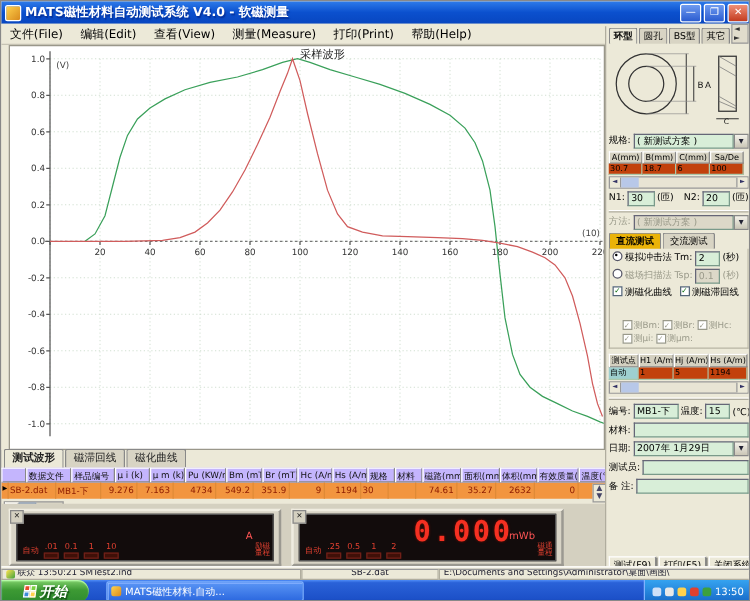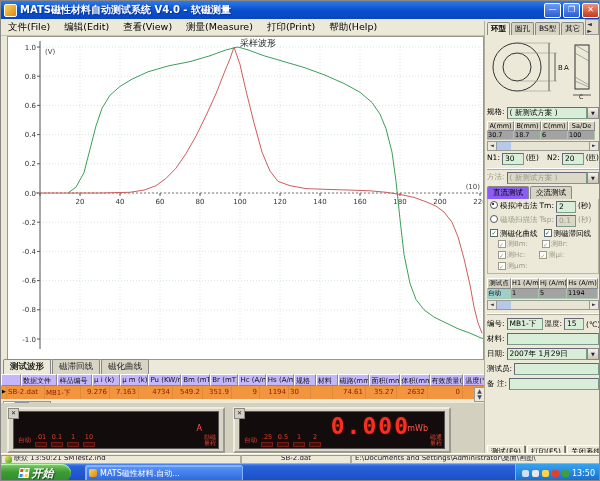--- a/index.html
+++ b/index.html
@@ -51,37 +51,37 @@
   .stabarrows{margin-left:auto;font-size:6px;color:#333;border:1px solid #999;background:#e0dccc;padding:0 1px;}
   .diagram{height:64px;margin-top:2px;}
   .prow{display:flex;align-items:flex-start;font-size:7.5px;margin-top:2px;gap:2px;white-space:nowrap;}
   .gfield{background:#D8EED8;border:1px solid #7a9a8a;border-top-color:#667;border-left-color:#667;font-size:7.5px;padding:0 2px;height:10px;line-height:10px;overflow:hidden;}
   .drop{display:flex;align-items:stretch;flex:1;}
   .drop .gfield{flex:1;}
   .droparrow{width:10px;background:linear-gradient(#f4f2ea,#cac6b6);border:1px solid #888;font-size:5px;line-height:10px;text-align:center;color:#223;}
   .dtable{margin-top:2px;}
   .dhead,.drow2{display:flex;}
   .dhead .hc2{width:27px;background:#D4D0C0;border:1px solid #fff;border-right-color:#888;border-bottom-color:#888;font-size:6.5px;text-align:center;box-sizing:border-box;overflow:hidden;white-space:nowrap;}
-  .drow2 .dc2{width:27px;background:#a3a3a3;border-right:1px solid #aac8aa;border-bottom:1px solid #aac8aa;font-size:6.5px;box-sizing:border-box;overflow:hidden;padding-left:1px;white-space:nowrap;}
+  .drow2 .dc2{width:27px;background:#c2410c;border-right:1px solid #aac8aa;border-bottom:1px solid #aac8aa;font-size:6.5px;box-sizing:border-box;overflow:hidden;padding-left:1px;white-space:nowrap;}
   .pscroll{height:8px;background:#e8e4d4;border:1px solid #999;display:flex;font-size:5px;line-height:7px;color:#336;margin-top:1px;}
   .pscroll .ar{width:8px;text-align:center;background:#ECE9D8;border-right:1px solid #999;}
   .pscroll .ar.r{margin-left:auto;border-left:1px solid #999;border-right:none;}
   .pscroll .th{width:14px;background:#b8c8e8;}
   .sep{border-top:1px solid #fff;border-bottom:1px solid #b0ad9e;margin:3px 0 2px;}
   .ttabs{display:flex;align-items:flex-end;height:12px;margin-top:3px;}
   .ttab{font-size:7.5px;padding:1px 5px;border:1px solid #888;border-bottom:none;border-radius:2px 2px 0 0;background:#d8d4c4;margin-right:1px;white-space:nowrap;}
-  .ttab.active{background:#8b5cf6;font-weight:normal;}
+  .ttab.active{background:#eab308;font-weight:bold;}
   .optbox{border:1px solid #b8b5a4;border-top:none;padding:2px 1px 2px 2px;}
   .radio{width:6px;height:6px;border:1px solid #556;border-radius:50%;background:#fff;display:inline-block;position:relative;flex:none;}
   .radio.sel:after{content:"";position:absolute;left:1px;top:1px;width:2px;height:2px;border-radius:50%;background:#000;}
   .cbx{width:6px;height:6px;border:1px solid #567;background:#fff;display:inline-block;font-size:6px;line-height:5px;color:#060;flex:none;text-align:center;}
   .dis{color:#9a9a8a;}
   .dis .cbx{color:#9a9a8a;border-color:#9a9a8a;}
   .dis .gfield{background:#dcd8c8;color:#9a9a8a;}
-  .subchecks{font-size:7px;margin:0 0 0 8px;display:flex;flex-wrap:wrap;gap:1px 14px;}
+  .subchecks{font-size:7px;margin:16px 0 0 8px;display:flex;flex-wrap:wrap;gap:1px 2px;}
   .subchecks span{display:flex;align-items:center;gap:1px;}
   .fieldrow{display:flex;align-items:center;font-size:7.5px;margin-top:3px;gap:2px;white-space:nowrap;}
   .fieldrow .gfield{flex:1;}
   .btnrow{position:absolute;left:486px;top:444px;display:flex;gap:2px;}
   .btn{font-size:7.5px;padding:1px 3px;background:#ECE9D8;border:1px solid #888;border-top-color:#fff;border-left-color:#fff;box-shadow:1px 1px 0 #666;white-space:nowrap;}
   
   .statusbar{position:absolute;left:0;top:452px;width:600px;height:11px;background:#ECE9D8;border-top:1px solid #fff;display:flex;font-size:7px;color:#223;align-items:center;}
   .sseg{border:1px solid #b0ad9e;border-top-color:#999;background:#ECE9D8;height:9px;line-height:9px;overflow:hidden;white-space:nowrap;padding:0 3px;box-sizing:border-box;display:flex;align-items:flex-end;gap:2px;}
   .sicon{width:7px;height:7px;background:linear-gradient(135deg,#ffe34d,#3da03d);border-radius:2px;flex:none;}
   

